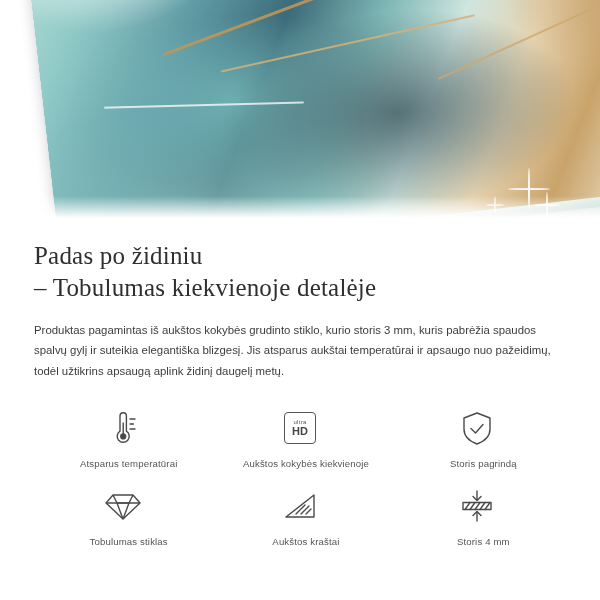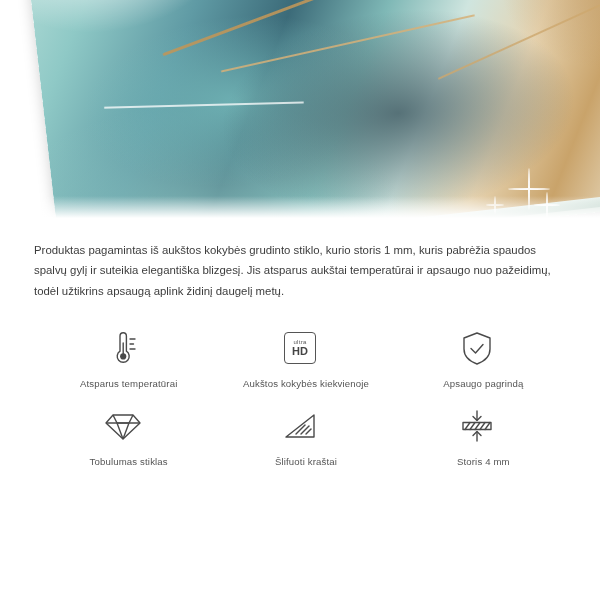--- a/index.html
+++ b/index.html
@@ -190,22 +190,26 @@
       </div>
       <div class="edge-glass"></div>
       <div class="sparkle sp1"></div>
       <div class="sparkle sp2"></div>
       <div class="sparkle sp3"></div>
     </div>
     <div class="hero-fade"></div>
   </div>
 
   <div class="content">
-
-    <p class="body-text">Produktas pagamintas iš aukštos kokybės grudinto stiklo, kurio storis 1 mm, kuris pabrėžia spaudos spalvų gylį ir suteikia elegantiška blizgesį. Jis atsparus aukštai temperatūrai ir apsaugo nuo pažeidimų, todėl užtikrins apsaugą aplink židinį daugelį metų.</p>
+    <h1 class="headline">
+      <span>Padas po židiniu</span>
+      <span class="l2">– Tobulumas kiekvienoje detalėje</span>
+    </h1>
+
+    <p class="body-text">Produktas pagamintas iš aukštos kokybės grudinto stiklo, kurio storis 3 mm, kuris pabrėžia spaudos spalvų gylį ir suteikia elegantiška blizgesį. Jis atsparus aukštai temperatūrai ir apsaugo nuo pažeidimų, todėl užtikrins apsaugą aplink židinį daugelį metų.</p>
 
     <div class="features">
 
       <div class="feature">
         <div class="ico">
           <svg width="34" height="36" viewBox="0 0 34 36" fill="none" stroke="#4a4a4a" stroke-width="1.4" stroke-linecap="round">
             <path d="M14 6a3.2 3.2 0 0 1 6.4 0v15.2a6 6 0 1 1-6.4 0V6z"></path>
             <circle cx="17.2" cy="26.4" r="3.1" fill="#4a4a4a" stroke="none"></circle>
             <line x1="17.2" y1="13" x2="17.2" y2="25"></line>
             <line x1="24" y1="9" x2="29" y2="9"></line>
@@ -226,21 +230,21 @@
         <div class="cap">Aukštos kokybės kiekvienoje</div>
       </div>
 
       <div class="feature">
         <div class="ico">
           <svg width="34" height="38" viewBox="0 0 34 38" fill="none" stroke="#4a4a4a" stroke-width="1.4" stroke-linecap="round" stroke-linejoin="round">
             <path d="M17 4 L30 9 v11c0 8-6.4 12.6-13 15-6.6-2.4-13-7-13-15V9z"></path>
             <polyline points="11,19.5 15.5,24 23,15.5"></polyline>
           </svg>
         </div>
-        <div class="cap">Apsaugo pagrindą</div>
+        <div class="cap">Storis pagrindą</div>
       </div>
 
       <div class="feature">
         <div class="ico">
           <svg width="38" height="34" viewBox="0 0 38 34" fill="none" stroke="#4a4a4a" stroke-width="1.4" stroke-linejoin="round">
             <path d="M9 6 H29 L36 14 L19 30 L2 14 Z"></path>
             <path d="M2 14 H36"></path>
             <path d="M9 6 L13 14 L19 30"></path>
             <path d="M29 6 L25 14 L19 30"></path>
             <path d="M13 14 H25"></path>
@@ -251,21 +255,21 @@
 
       <div class="feature">
         <div class="ico">
           <svg width="36" height="34" viewBox="0 0 36 34" fill="none" stroke="#4a4a4a" stroke-width="1.4" stroke-linecap="round" stroke-linejoin="round">
             <path d="M4 28 H32 V6 Z"></path>
             <line x1="14" y1="25" x2="23" y2="16"></line>
             <line x1="19" y1="25" x2="27" y2="17"></line>
             <line x1="24" y1="25" x2="29" y2="20"></line>
           </svg>
         </div>
-        <div class="cap">Šlifuoti kraštai</div>
+        <div class="cap">Aukštos kraštai</div>
       </div>
 
       <div class="feature">
         <div class="ico">
           <svg width="38" height="36" viewBox="0 0 38 36" fill="none" stroke="#4a4a4a" stroke-width="1.4" stroke-linecap="round" stroke-linejoin="round">
             <line x1="19" y1="3" x2="19" y2="12"></line>
             <polyline points="15,8.5 19,12.5 23,8.5"></polyline>
             <rect x="5" y="14.5" width="28" height="7"></rect>
             <line x1="7" y1="21.5" x2="12" y2="14.5"></line>
             <line x1="12" y1="21.5" x2="17" y2="14.5"></line>

